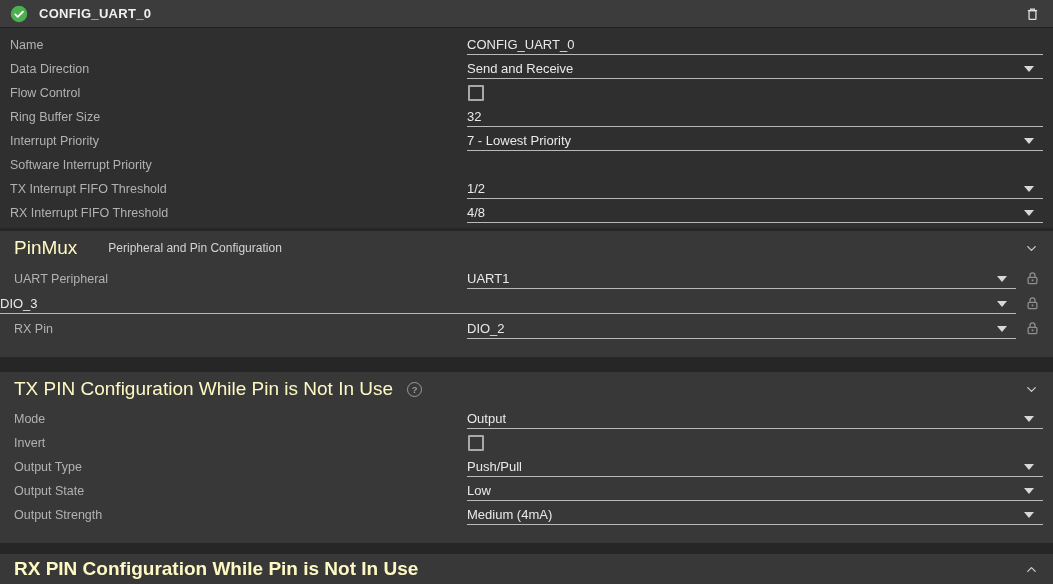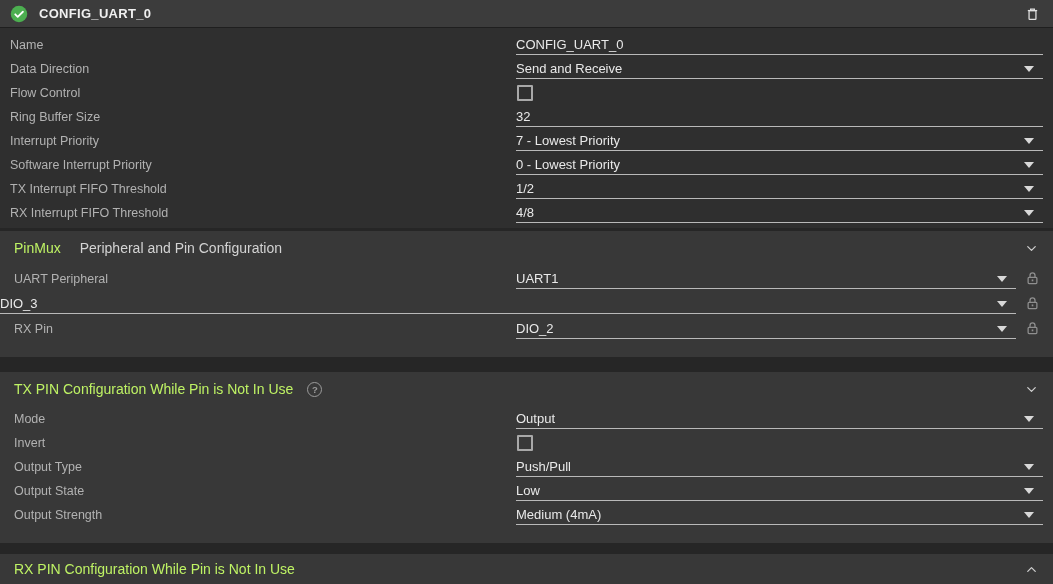--- a/index.html
+++ b/index.html
@@ -15,21 +15,21 @@
     display:flex;align-items:center;padding:0 10px;box-sizing:border-box;
   }
   .status-icon{width:18px;height:18px;margin-right:11px;display:flex;}
   .header-title{color:#f0f0f0;font-size:13px;font-weight:bold;letter-spacing:.3px;}
   .flex-spacer{flex:1;}
   .icon-btn{display:flex;align-items:center;justify-content:center;width:22px;height:22px;cursor:pointer;}
   
   .main-form{background:#2f2f2f;padding:5px 0 3px;}
   .row{display:flex;align-items:center;height:24px;}
   .row-label{
-    width:516px;box-sizing:border-box;padding-left:10px;
+    width:467px;box-sizing:border-box;padding-left:10px;
     color:#b2b2b2;font-size:12.5px;white-space:nowrap;
   }
   .control-wrap{flex:1;display:flex;align-items:center;margin-right:10px;}
   .control{
     flex:1;position:relative;height:20px;
     border-bottom:1px solid #b9b9b9;
     display:flex;align-items:flex-end;padding-bottom:3px;box-sizing:border-box;
   }
   .control .value{color:#e9e9e9;font-size:13px;line-height:1;white-space:nowrap;}
   .control .value.placeholder{color:#757575;}
@@ -40,25 +40,25 @@
   }
   .checkbox{
     width:12px;height:12px;border:2px solid #a8a8a8;border-radius:1px;
     background:transparent;margin-left:1px;cursor:pointer;
   }
   .lock-wrap{width:16px;margin-left:9px;margin-right:2px;display:flex;align-items:center;}
   
   .section{background:#383838;}
   .section.gap-s{margin-top:3px;}
   .section.gap-m{margin-top:15px;}
-  .section.gap-l{margin-top:11px;}
+  .section.gap-l{margin-top:11px;font-weight:bold;}
   .section-header{display:flex;align-items:center;padding:0 14px;height:34px;cursor:pointer;}
   .section.collapsed .section-header{height:30px;}
-  .section-title{color:#bef264;font-size:14px;white-space:nowrap;}
-  .section-subtitle{color:#d3d3d3;font-size:14px;margin-left:19px;white-space:nowrap;}
+  .section-title{color:#fef9c3;font-size:19px;white-space:nowrap;}
+  .section-subtitle{color:#d3d3d3;font-size:12px;margin-left:31px;white-space:nowrap;}
   .help-icon{
     width:13px;height:13px;margin-left:14px;border:1.5px solid #9b9b9b;border-radius:50%;
     color:#9b9b9b;font-size:9.5px;display:flex;align-items:center;justify-content:center;
     font-weight:bold;
   }
   .chevron{display:flex;align-items:center;}
   .section-rows{padding:1px 0 16px;}
   .section .row{height:25px;}
   .section .row-label{padding-left:14px;}
   .tx-rows .row{height:24px;}
@@ -120,26 +120,20 @@
       <span class="row-label">Interrupt Priority</span>
       <div class="control-wrap">
         <div class="control">
           <span class="value">7 - Lowest Priority</span>
           <span class="caret"></span>
         </div>
       </div>
     </div>
     <div class="row">
       <span class="row-label">Software Interrupt Priority</span>
-      <div class="control-wrap">
-        <div class="control">
-          <span class="value">0 - Lowest Priority</span>
-          <span class="caret"></span>
-        </div>
-      </div>
     </div>
     <div class="row">
       <span class="row-label">TX Interrupt FIFO Threshold</span>
       <div class="control-wrap">
         <div class="control">
           <span class="value">1/2</span>
           <span class="caret"></span>
         </div>
       </div>
     </div>

